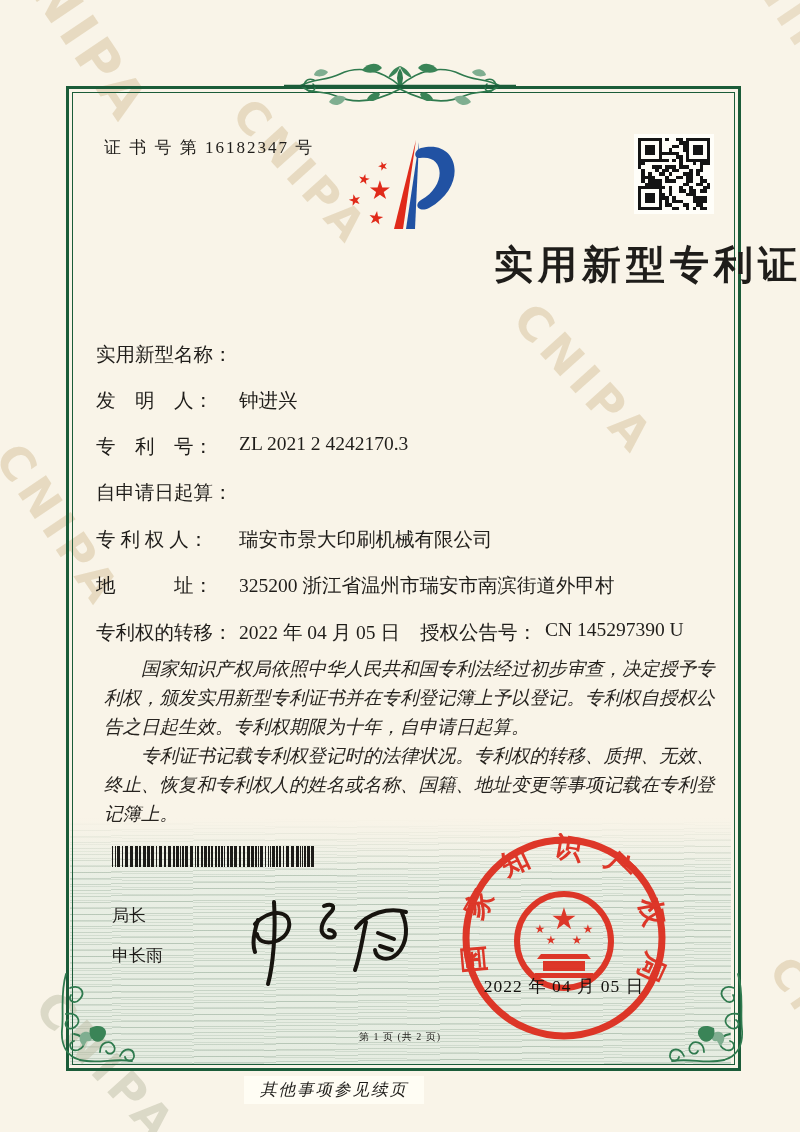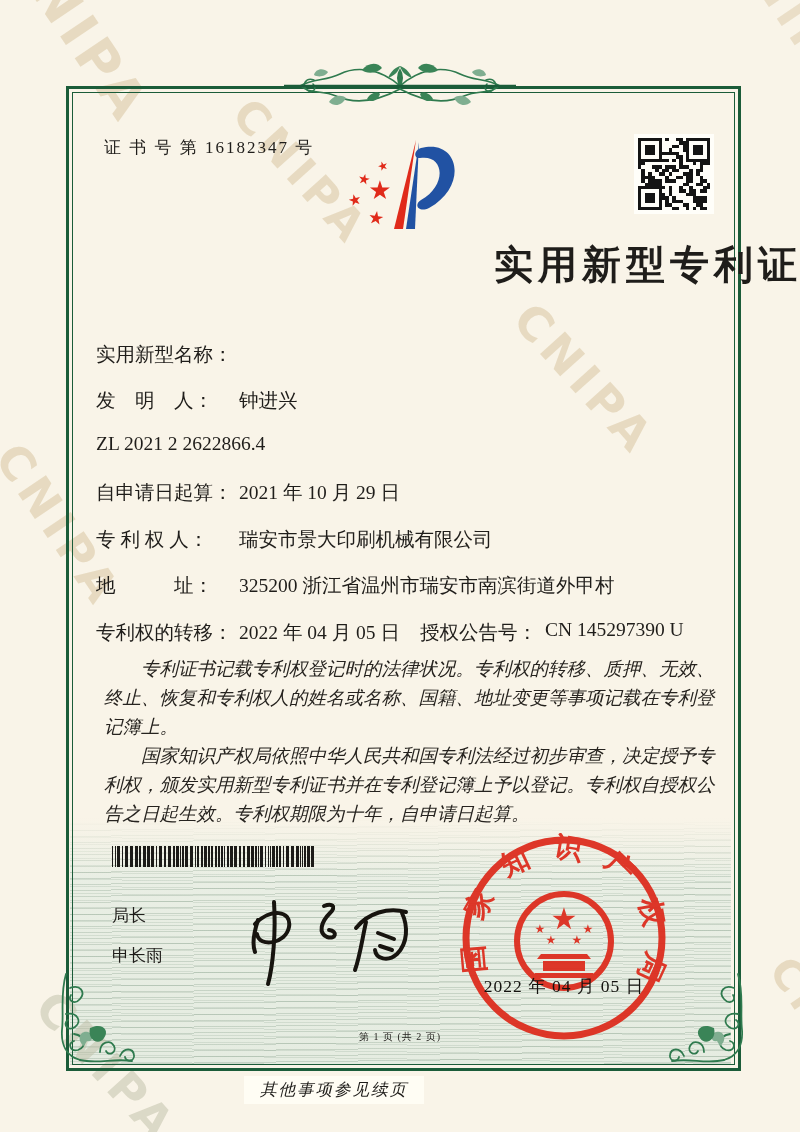--- a/index.html
+++ b/index.html
@@ -387,44 +387,44 @@
 <div class="abs title">实用新型专利证书</div>
 
 <div class="row r0">
   <span class="lab">实用新型名称：</span>
 </div>
 <div class="row r1">
   <span class="lab">发　明　人：</span>
   <span class="val">钟进兴</span>
 </div>
 <div class="row r2">
-  <span class="val">ZL 2021 2 2622866.4</span>
+  <span class="lab">专　利　号：</span>
+  <span class="val">ZL 2021 2 4242170.3</span>
 </div>
 <div class="row r3">
   <span class="lab">自申请日起算：</span>
-  <span class="val">2021 年 10 月 29 日</span>
 </div>
 <div class="row r4">
   <span class="lab">专 利 权 人：</span>
   <span class="val">瑞安市景大印刷机械有限公司</span>
 </div>
 <div class="row r5">
   <span class="lab">地　　　址：</span>
   <span class="val">325200 浙江省温州市瑞安市南滨街道外甲村</span>
 </div>
 <div class="row r6">
   <span class="lab">专利权的转移：</span>
   <span class="val w">2022 年 04 月 05 日</span>
   <span class="lab2">授权公告号：</span>
   <span class="val">CN 145297390 U</span>
 </div>
 
 <div class="abs body-text">
+  <p>国家知识产权局依照中华人民共和国专利法经过初步审查，决定授予专利权，颁发实用新型专利证书并在专利登记簿上予以登记。专利权自授权公告之日起生效。专利权期限为十年，自申请日起算。</p>
   <p>专利证书记载专利权登记时的法律状况。专利权的转移、质押、无效、终止、恢复和专利权人的姓名或名称、国籍、地址变更等事项记载在专利登记簿上。</p>
-  <p>国家知识产权局依照中华人民共和国专利法经过初步审查，决定授予专利权，颁发实用新型专利证书并在专利登记簿上予以登记。专利权自授权公告之日起生效。专利权期限为十年，自申请日起算。</p>
 </div>
 
 <div class="abs barcode" id="barcode">
     <div style="width:1px;background:#1c1b18;"></div>
     <div style="width:2px;"></div>
     <div style="width:1px;background:#1c1b18;"></div>
     <div style="width:1px;"></div>
     <div style="width:3px;background:#1c1b18;"></div>
     <div style="width:2px;"></div>
     <div style="width:1px;background:#1c1b18;"></div>

